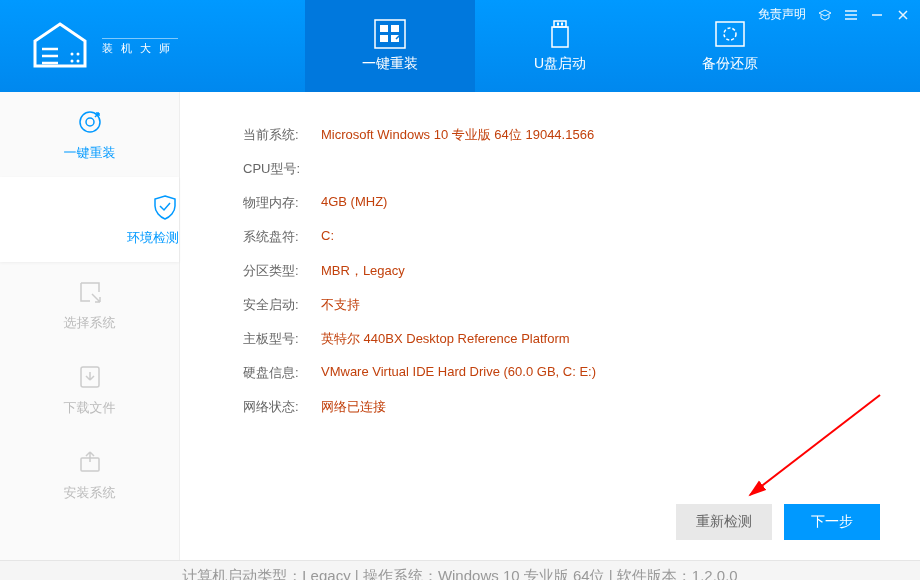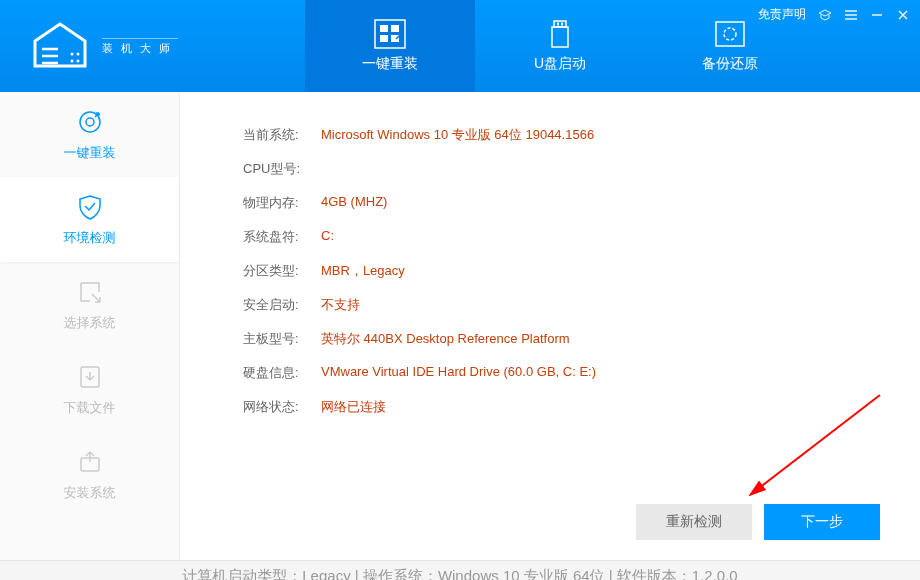--- a/index.html
+++ b/index.html
@@ -17,39 +17,39 @@
     .top-tab.active { background: #0078dd; }
     .top-tab-icon { width: 32px; height: 30px; margin-bottom: 6px; }
     .top-tab-label { font-size: 14px; }
     
     .top-controls { position: absolute; top: 6px; right: 10px; display: flex; align-items: center; gap: 12px; color: #fff; font-size: 12px; }
     .ctrl-icon { cursor: pointer; opacity: 0.9; }
     
     .body { display: flex; height: 468px; }
     .sidebar { width: 180px; background: #fafafa; border-right: 1px solid #eee; padding-top: 0; }
     .side-item { height: 85px; display: flex; flex-direction: column; align-items: center; justify-content: center; color: #bbb; cursor: pointer; position: relative; }
-    .side-item.active { color: #0099ff; background: #fff; box-shadow: 0 1px 3px rgba(0,0,0,0.05); }
+    .side-item.active { color: #0099ff; background: #fff; box-shadow: 0 1px 3px rgba(0,0,0,0.05); align-items: flex-end; }
     .side-item.done { color: #0099ff; }
     .side-icon { width: 28px; height: 28px; margin-bottom: 8px; }
     .side-label { font-size: 13px; }
     
     .main { flex: 1; padding: 18px 30px 10px 25px; position: relative; }
     .scan-row { display: flex; align-items: center; gap: 20px; margin-bottom: 16px; }
     .radar { width: 70px; height: 70px; border-radius: 50%; }
     .progress-area { flex: 1; }
     .progress-bar { height: 10px; background: #0099ff; border-radius: 0; margin-bottom: 14px; width: 100%; }
     .progress-text { font-size: 13px; color: #666; }
     
     .info-list { margin-left: 38px; margin-top: 8px; }
     .info-row { display: flex; padding: 8px 0; font-size: 13px; }
     .info-label { width: 78px; color: #666; }
     .info-value { color: #c2410c; }
     
     .buttons { position: absolute; right: 40px; bottom: 20px; display: flex; gap: 12px; }
-    .btn { width: 116px; height: 36px; border: none; font-size: 14px; cursor: pointer; }
+    .btn { width: 96px; height: 36px; border: none; font-size: 14px; cursor: pointer; }
     .btn-gray { background: #e8e8e8; color: #666; }
     .btn-blue { background: #0099ff; color: #fff; }
     
     .footer { height: 32px; background: #f5f5f5; border-top: 1px solid #e5e5e5; font-size: 15px; color: #999; display: flex; align-items: center; justify-content: center; }
     
     .arrow { position: absolute; pointer-events: none; }
   </style>
 </head>
 <body>
 

